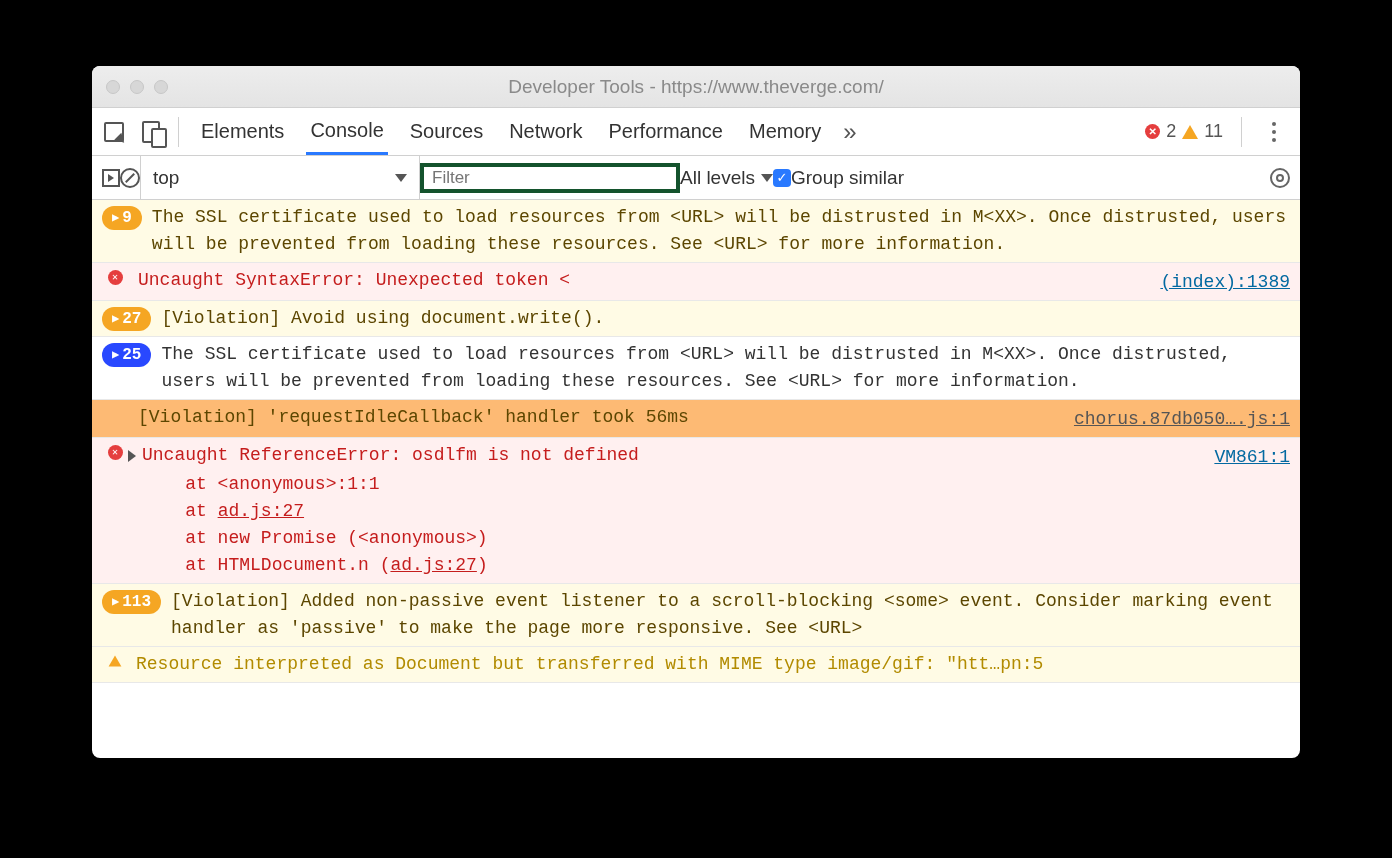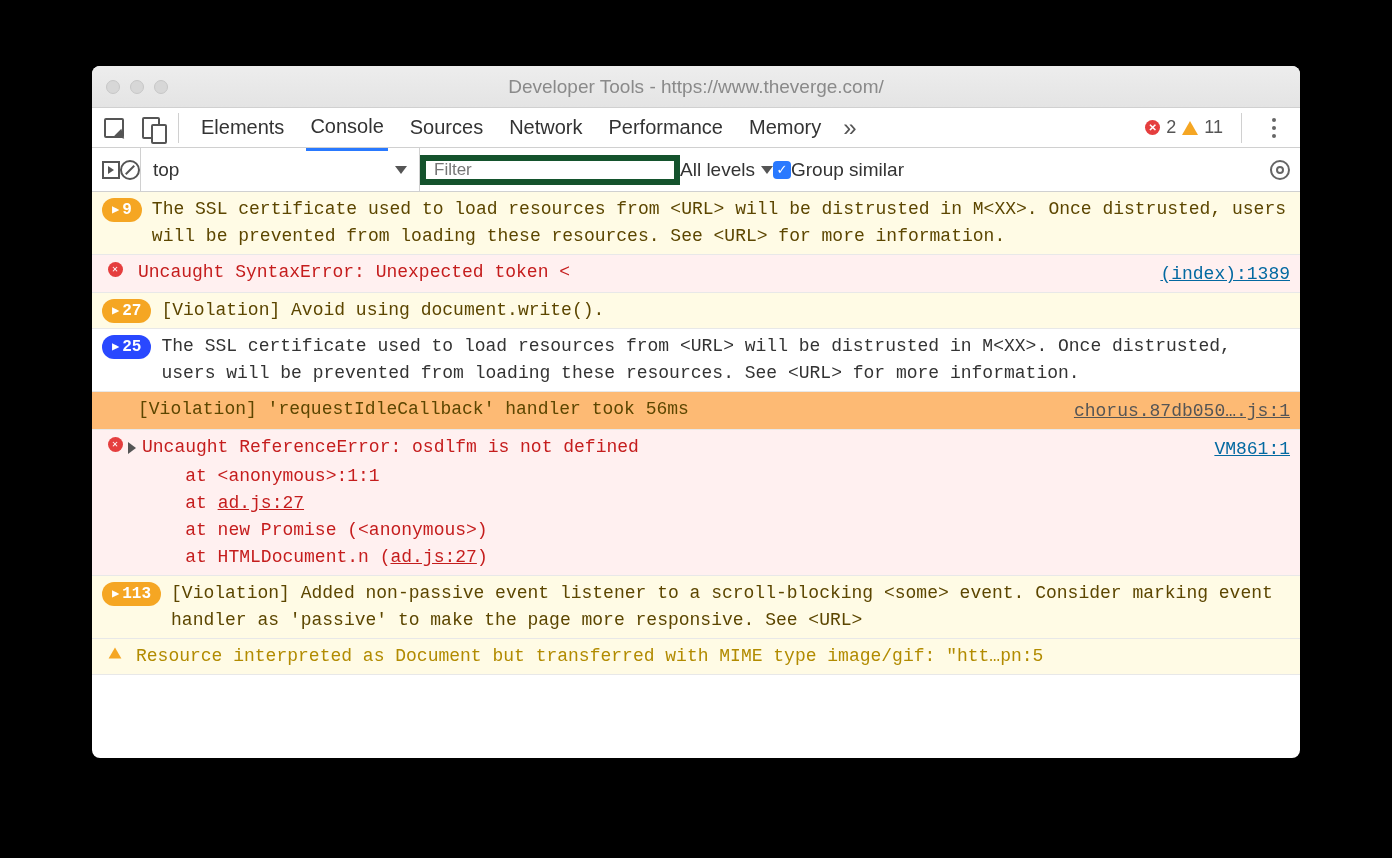--- a/index.html
+++ b/index.html
@@ -4,31 +4,31 @@
 <style>
 * { box-sizing: border-box; margin: 0; padding: 0; }
 body { background: #000; font-family: -apple-system, "Helvetica Neue", Arial, sans-serif; width: 1392px; height: 858px; position: relative; }
 .window { position: absolute; left: 92px; top: 66px; width: 1208px; height: 692px; background: #fff; border-radius: 8px; box-shadow: 0 20px 60px rgba(0,0,0,0.6); overflow: hidden; display: flex; flex-direction: column; }
 
 .titlebar { height: 42px; background: linear-gradient(#ededed,#e4e4e4); border-bottom: 1px solid #d0d0d0; display: flex; align-items: center; position: relative; }
 .traffic { display: flex; gap: 10px; padding-left: 14px; }
 .traffic span { width: 14px; height: 14px; border-radius: 50%; background: #d7d7d7; border: 1px solid #c7c7c7; }
 .titlebar-title { position: absolute; left: 0; right: 0; text-align: center; color: #8a8a8a; font-size: 19px; pointer-events: none; }
 
-.tabs { height: 40px; border-bottom: 1px solid #d0d0d0; display: flex; align-items: center; padding: 0 12px; gap: 18px; font-size: 20px; color: #333; }
+.tabs { height: 48px; border-bottom: 1px solid #d0d0d0; display: flex; align-items: center; padding: 0 12px; gap: 18px; font-size: 20px; color: #333; }
 .tabs .spacer { flex: 1; }
 .tab { color: #333; padding: 10px 4px; cursor: pointer; }
 .tab.active { border-bottom: 3px solid #2979ff; }
 .counts { display: flex; align-items: center; gap: 6px; font-size: 18px; color: #555; }
 .error-dot { width: 15px; height: 15px; border-radius: 50%; background: #e53e3e; display: inline-flex; align-items: center; justify-content: center; color: #fff; font-size: 10px; font-weight: bold; }
 .warn-tri { width: 0; height: 0; border-left: 8px solid transparent; border-right: 8px solid transparent; border-bottom: 14px solid #f5a623; display: inline-block; position: relative; }
 .kebab { width: 4px; height: 4px; background: #666; border-radius: 50%; box-shadow: 0 -8px #666, 0 8px #666; margin: 0 12px; }
 
 .toolbar { height: 44px; border-bottom: 1px solid #d0d0d0; display: flex; align-items: center; padding: 0 10px; gap: 0; font-size: 19px; color: #333; }
-.toolbar input.filter { border: 6px solid #14532d; height: 30px; padding: 0 8px; font-size: 17px; color: #3b82f6; width: 260px; }
+.toolbar input.filter { border: 4px solid #14532d; height: 30px; padding: 0 8px; font-size: 17px; color: #3b82f6; width: 260px; }
 .context-select { display: flex; align-items: center; gap: 6px; border-left: 1px solid #d0d0d0; border-right: 1px solid #d0d0d0; padding: 0 12px; height: 100%; min-width: 280px; justify-content: space-between; }
 .chev-down { width: 0; height: 0; border-left: 6px solid transparent; border-right: 6px solid transparent; border-top: 8px solid #555; }
 .levels { display: flex; align-items: center; gap: 6px; }
 .checkbox { width: 18px; height: 18px; background: #2979ff; border-radius: 4px; display: inline-flex; align-items: center; justify-content: center; color: #fff; font-size: 13px; }
 .gear-icon { width: 20px; height: 20px; border: 2.5px solid #666; border-radius: 50%; position: relative; margin-left: auto; }
 .gear-icon::before { content: ""; position: absolute; inset: 4px; border: 2px solid #666; border-radius: 50%; }
 
 .messages { flex: 1; overflow: hidden; font-family: Menlo, Monaco, "Courier New", monospace; font-size: 18px; line-height: 1.5; }
 .row { display: flex; padding: 4px 10px; border-bottom: 1px solid #e8e8e8; align-items: flex-start; gap: 10px; }
 .row.warn { background: #fffbe5; color: #5c4600; }

